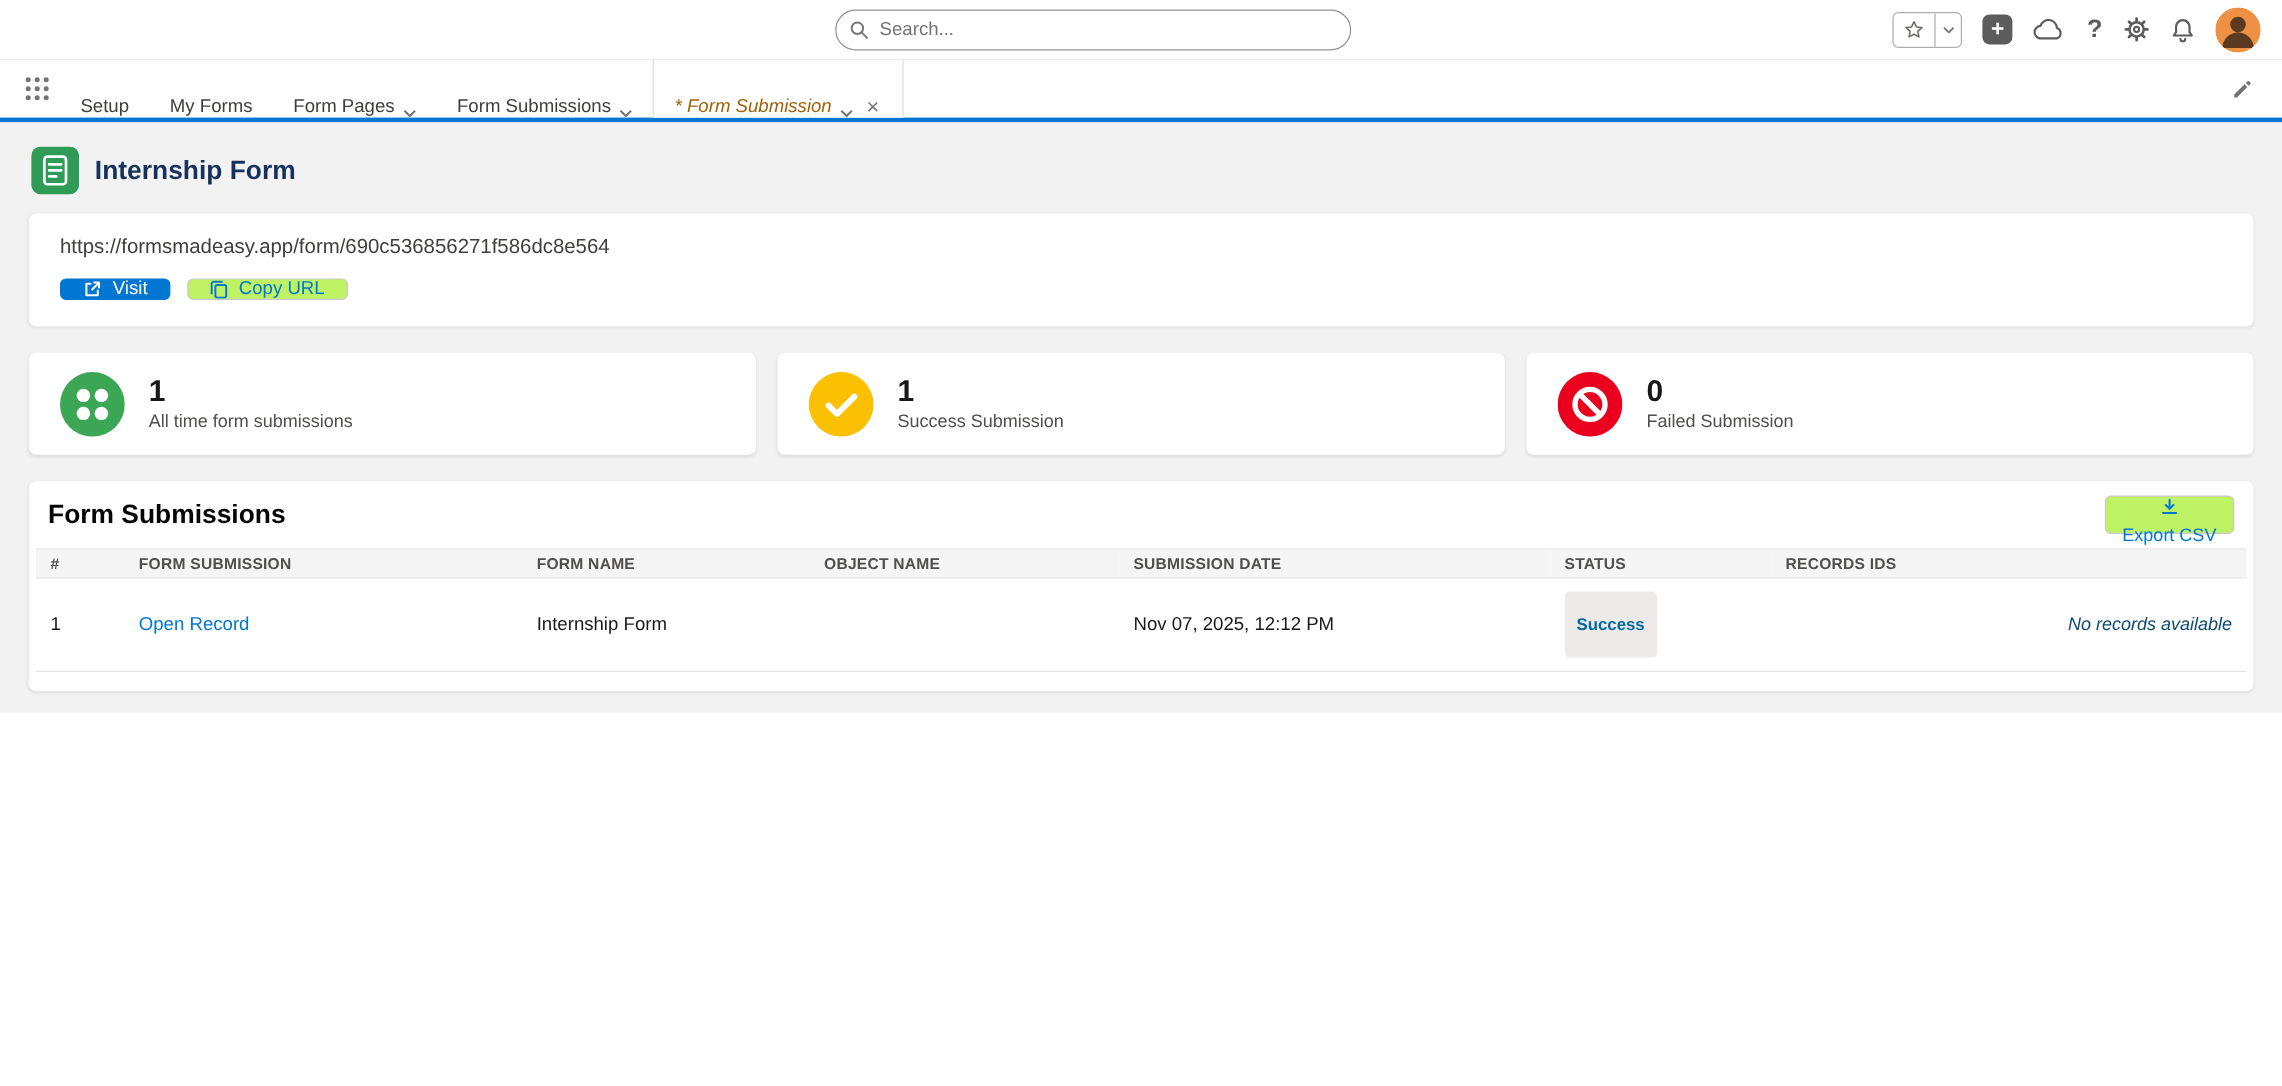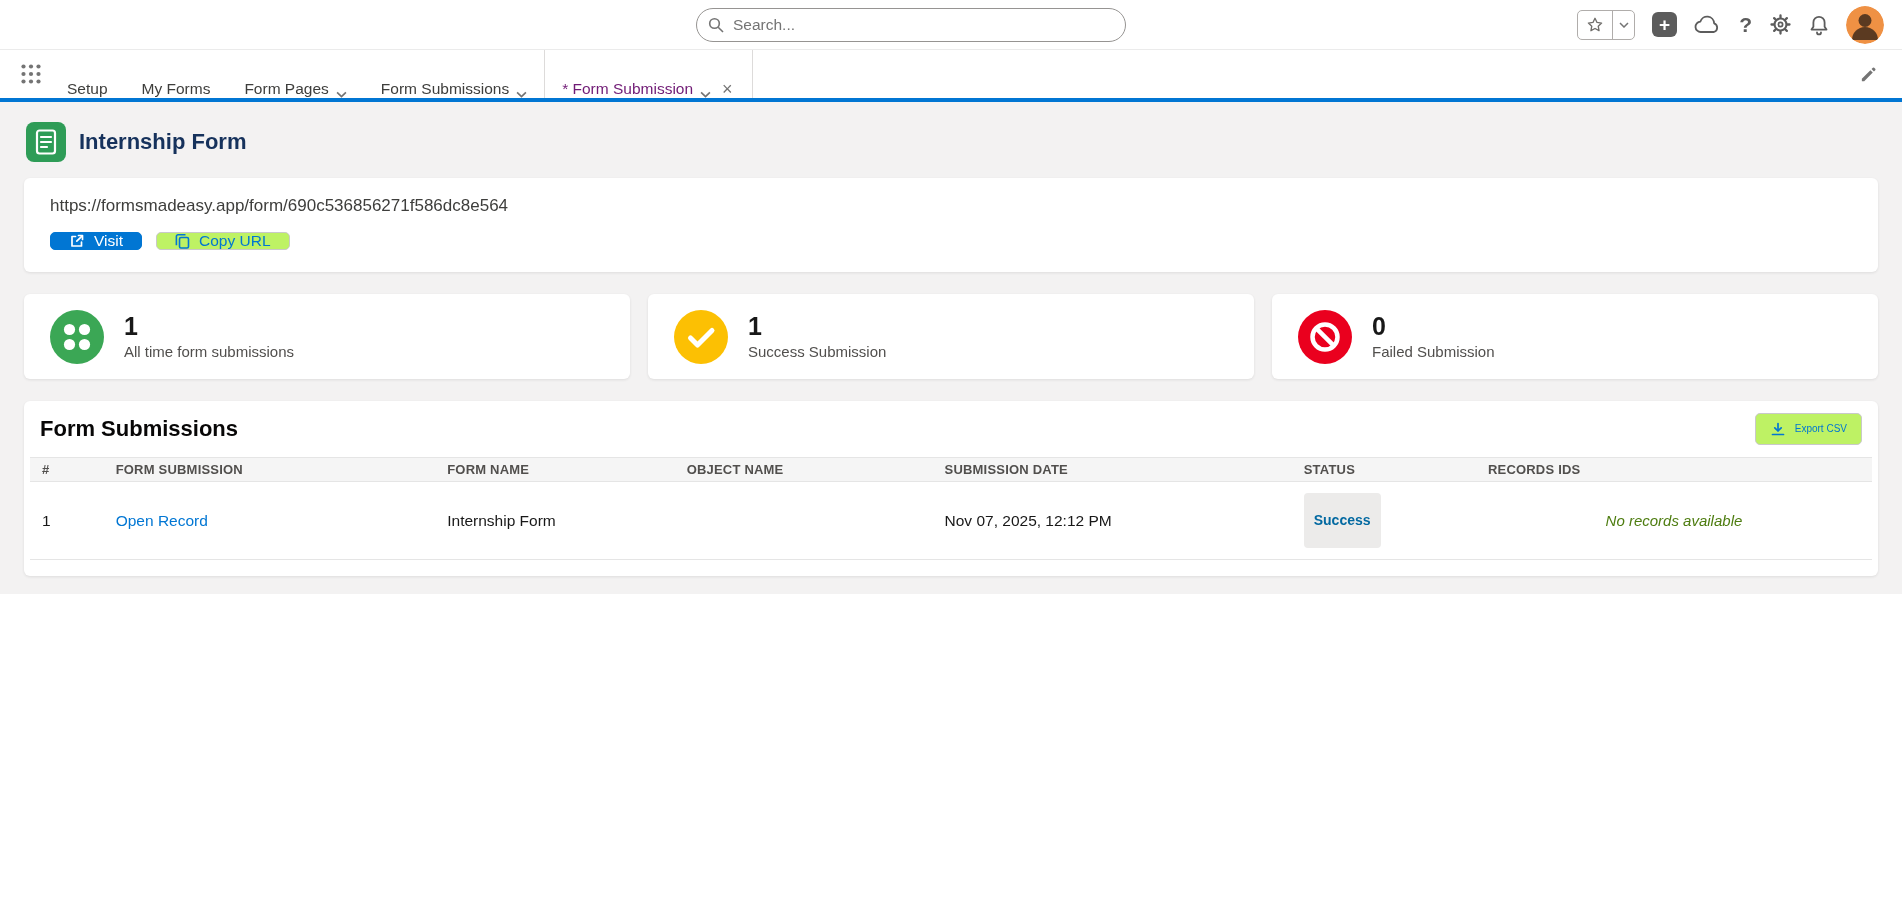--- a/index.html
+++ b/index.html
@@ -36,21 +36,21 @@
   
   .navbar{height:52px;background:#fff;display:flex;align-items:stretch;
     padding:0 10px 0 12px;border-bottom:4px solid #0176d3;}
   .waffle-btn{display:flex;align-items:center;padding:0 8px;}
   .app-name{display:flex;align-items:center;font-size:21px;color:#080707;font-weight:400;
     margin:0 26px 0 8px;white-space:nowrap;}
   .tabs{display:flex;align-items:stretch;}
   .tab{display:flex;align-items:flex-end;gap:7px;padding:0 17px;font-size:15.5px;color:#3e3e3c;
     text-decoration:none;white-space:nowrap;}
   .tab.active{border-left:1px solid #dddbda;border-right:1px solid #dddbda;background:#fff;}
-  .tab.active .tab-label{color:#701a75;}
+  .tab.active .tab-label{font-style:italic;color:#a16207;}
   .tab-close{font-size:18px;color:#747474;line-height:1;padding:0 2px;margin-left:2px;}
   .pencil-btn{margin-left:auto;display:flex;align-items:center;padding:0 14px;}
 
   
   .content{background:#f3f2f2;padding-bottom:18px;}
   .page-head{display:flex;align-items:center;gap:13px;padding:20px 26px 16px;}
   .page-title{font-size:22px;font-weight:700;color:#16325c;margin:0;line-height:1.2;}
 
   .card{background:#fff;border-radius:6px;box-shadow:0 1px 3px rgba(0,0,0,.09);}
   .url-card{margin:0 24px;padding:18px 26px 22px;}
@@ -62,34 +62,34 @@
   .btn.outline{background:#bef264;border:1px solid #c9c9c9;color:#0176d3;}
 
   .stats{display:flex;gap:18px;margin:22px 24px 0;}
   .stat-card{flex:1;height:85px;display:flex;align-items:center;gap:20px;padding:0 26px;}
   .stat-num{font-size:25px;font-weight:700;color:#181818;line-height:1.1;}
   .stat-label{font-size:15px;color:#514f4d;margin-top:3px;}
 
   .table-card{margin:22px 24px 0;padding-bottom:16px;}
   .table-head-row{display:flex;align-items:center;justify-content:space-between;padding:12px 16px;}
   .section-title{font-size:22px;font-weight:800;color:#080707;margin:0;line-height:1.2;}
-  .btn.small{height:32px;font-size:10px;padding:0 14px;}
+  .btn.small{height:32px;font-size:15px;padding:0 14px;flex-direction:column;}
 
   table{width:calc(100% - 12px);margin:0 6px;border-collapse:collapse;table-layout:fixed;}
   thead th{background:#f5f5f5;border-top:1px solid #e5e5e5;border-bottom:1px solid #e5e5e5;
     font-size:13px;font-weight:700;color:#514f4d;text-align:left;padding:4px 12px;
     letter-spacing:.2px;white-space:nowrap;}
   tbody td{padding:11px 12px;font-size:15.5px;color:#181818;border-bottom:1px solid #e5e5e5;
     white-space:nowrap;overflow:hidden;}
   .col-num{width:4%;} .col-sub{width:18%;} .col-name{width:13%;} .col-obj{width:14%;}
   .col-date{width:19.5%;} .col-status{width:10%;} .col-rec{width:21.5%;}
   .link{color:#0176d3;text-decoration:none;}
   .badge{display:inline-block;background:#ecebea;border-radius:4px;padding:20px 10px;
     font-size:14px;font-weight:700;color:#0369a1;line-height:1.1;}
-  .records-cell{text-align:center;font-style:italic;color:#4d7c0f;font-size:15px;}
+  .records-cell{text-align:right;font-style:italic;color:#0c4a6e;font-size:15px;}
 </style>
 </head>
 <body>
 
 <header class="topbar">
 
   <div class="search-wrap">
     <span class="sicon">
       <svg width="16" height="16" viewBox="0 0 16 16" fill="none" stroke="#747474" stroke-width="1.6">
           <circle cx="6.5" cy="6.5" r="4.8"></circle>

